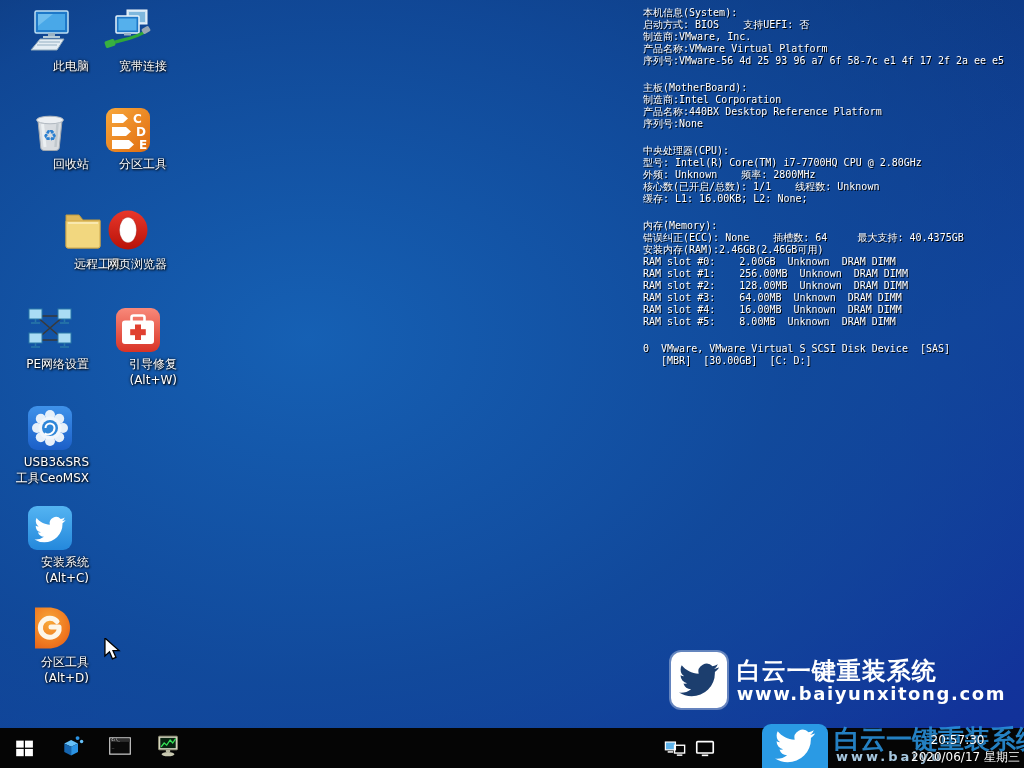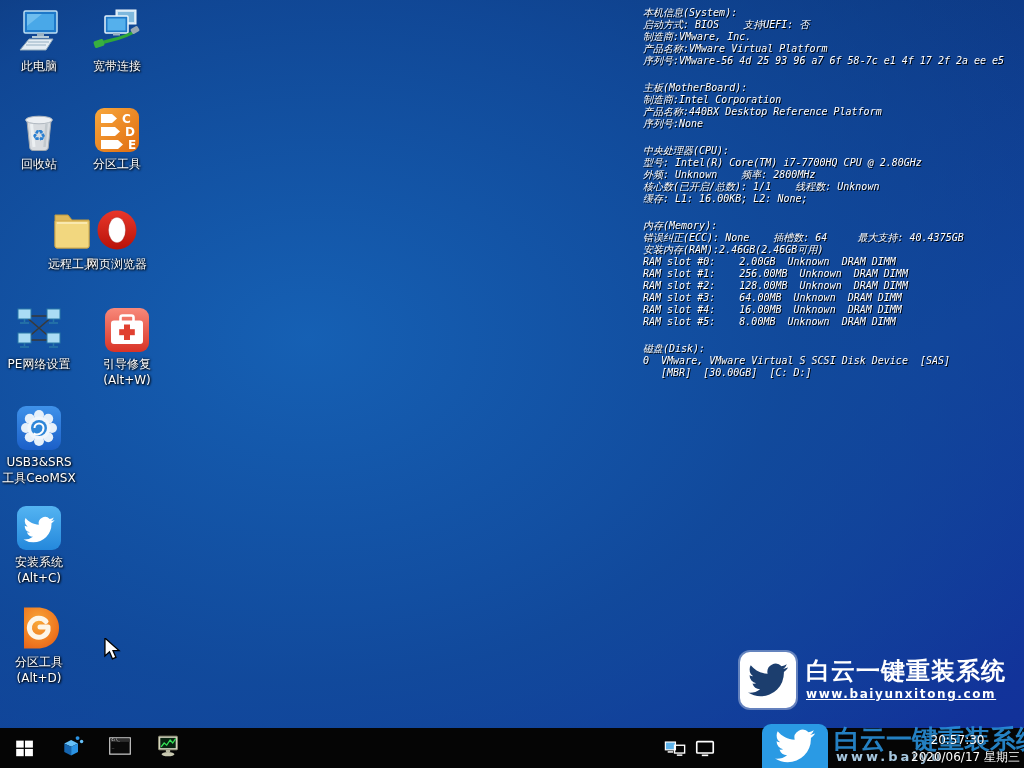--- a/index.html
+++ b/index.html
@@ -5,41 +5,41 @@
   html,body{margin:0;padding:0;background:#000;}
   #stage{position:relative;width:1024px;height:768px;overflow:hidden;
          font-family:"DejaVu Sans","Liberation Sans",sans-serif;
          background-color:#12309a;
          background-image:
            radial-gradient(ellipse 1150px 820px at 30% 44%,
              rgba(22,98,182,.95) 0%, rgba(17,75,156,.85) 42%, rgba(10,45,110,0) 74%),
            linear-gradient(155deg,#0a2a62 0%,#0d3a85 34%,#11409a 62%,#12309a 100%);}
   
   #icon-grid{position:absolute;left:0;top:0;width:158px;height:700px;}
-  .dicon{position:absolute;width:78px;text-align:center;cursor:default;}
+  .dicon{position:absolute;width:78px;text-align:right;cursor:default;padding-left:11px;}
   .dicon-img{width:48px;height:48px;margin:0 auto;}
   .dicon-img svg{width:48px;height:48px;display:block;}
   .dicon-label{margin-top:2px;font-size:12px;line-height:16px;color:#fff;
                text-shadow:1px 1px 2px #000,0 0 3px #000;}
   
   #sysinfo{position:absolute;left:643px;top:7px;width:380px;color:#fff;
            font-family:"DejaVu Sans Mono","Liberation Mono",monospace;
            font-size:10px;}
-  .sys-section{margin-bottom:15px;font-style:italic;}
+  .sys-section{margin-bottom:15px;}
   .sysline{white-space:pre;line-height:12px;min-height:12px;
            text-shadow:1px 1px 0 #000;}
   
   #watermark{position:absolute;right:18px;bottom:60px;display:flex;align-items:center;}
   #wm-logo{width:56px;height:56px;border-radius:10px;background:#fff;
            display:flex;align-items:center;justify-content:center;
            box-shadow:0 0 0 2px rgba(255,255,255,.35);}
   #wm-logo svg{width:40px;height:40px;}
   #wm-text{margin-left:10px;color:#fff;}
   #wm-title{font-size:24px;font-weight:bold;letter-spacing:1px;line-height:28px;}
-  #wm-url{font-size:12px;font-weight:bold;letter-spacing:1.6px;line-height:18px;text-decoration:underline;}
+  #wm-url{font-size:18px;font-weight:bold;letter-spacing:1.6px;line-height:18px;}
   
   #taskbar{position:absolute;left:0;bottom:0;width:1024px;height:40px;
            background:#050505;display:flex;align-items:center;z-index:10;}
   .tb-btn{width:48px;height:40px;display:flex;align-items:center;justify-content:center;}
   .tb-btn svg{width:24px;height:24px;}
   #tb-start svg{width:21px;height:21px;}
   #tray{position:absolute;right:0;bottom:0;height:40px;display:flex;
         align-items:center;z-index:12;}
   .tray-ico{width:22px;height:22px;margin-right:8px;}
   .tray-ico svg{width:22px;height:22px;}
@@ -302,21 +302,20 @@
         <div class="sysline">错误纠正(ECC): None    插槽数: 64     最大支持: 40.4375GB</div>
         <div class="sysline">安装内存(RAM):2.46GB(2.46GB可用)</div>
         <div class="sysline">RAM slot #0:    2.00GB  Unknown  DRAM DIMM</div>
         <div class="sysline">RAM slot #1:    256.00MB  Unknown  DRAM DIMM</div>
         <div class="sysline">RAM slot #2:    128.00MB  Unknown  DRAM DIMM</div>
         <div class="sysline">RAM slot #3:    64.00MB  Unknown  DRAM DIMM</div>
         <div class="sysline">RAM slot #4:    16.00MB  Unknown  DRAM DIMM</div>
         <div class="sysline">RAM slot #5:    8.00MB  Unknown  DRAM DIMM</div>
       </div>
       <div class="sys-section">
-        <div class="sysline">磁盘(Disk):</div>
         <div class="sysline">0  VMware, VMware Virtual S SCSI Disk Device  [SAS]</div>
         <div class="sysline">   [MBR]  [30.00GB]  [C: D:]</div>
       </div>
     </div>
 
   <div id="watermark">
     <div id="wm-logo">
       <svg viewBox="0 0 24 24">
           <path fill="#1c3e6e" d="M23.953,4.57a10,10,0,0,1-2.825.775,4.958,4.958,0,0,0,2.163-2.723,10.054,10.054,0,0,1-3.127,1.184,4.92,4.92,0,0,0-8.384,4.482C7.69,8.095,4.067,6.13,1.64,3.162a4.822,4.822,0,0,0-.666,2.475,4.921,4.921,0,0,0,2.188,4.1,4.9,4.9,0,0,1-2.228-.616v.06a4.923,4.923,0,0,0,3.946,4.827,4.996,4.996,0,0,1-2.212.085,4.936,4.936,0,0,0,4.604,3.417,9.867,9.867,0,0,1-6.102,2.105A10.063,10.063,0,0,1,0,19.544a13.94,13.94,0,0,0,7.548,2.212A13.9,13.9,0,0,0,21.543,7.77q0-.32-.014-.637A9.935,9.935,0,0,0,24,4.59Z"></path>
         </svg>

